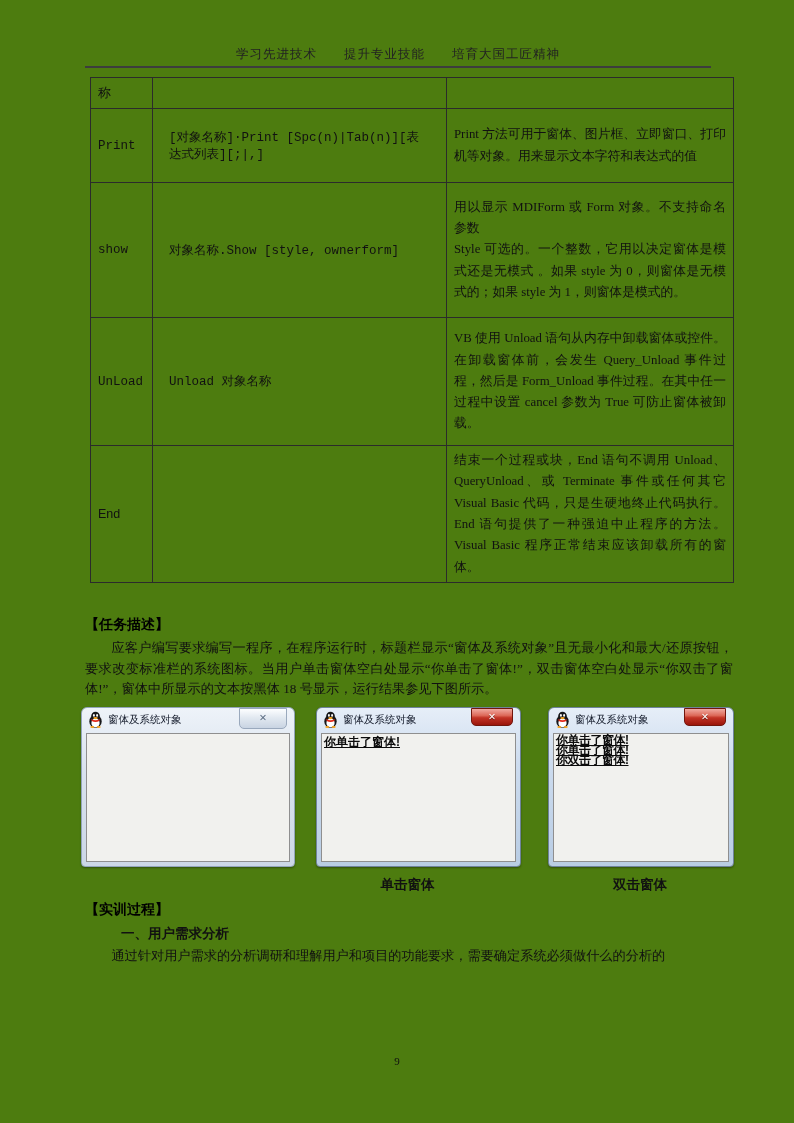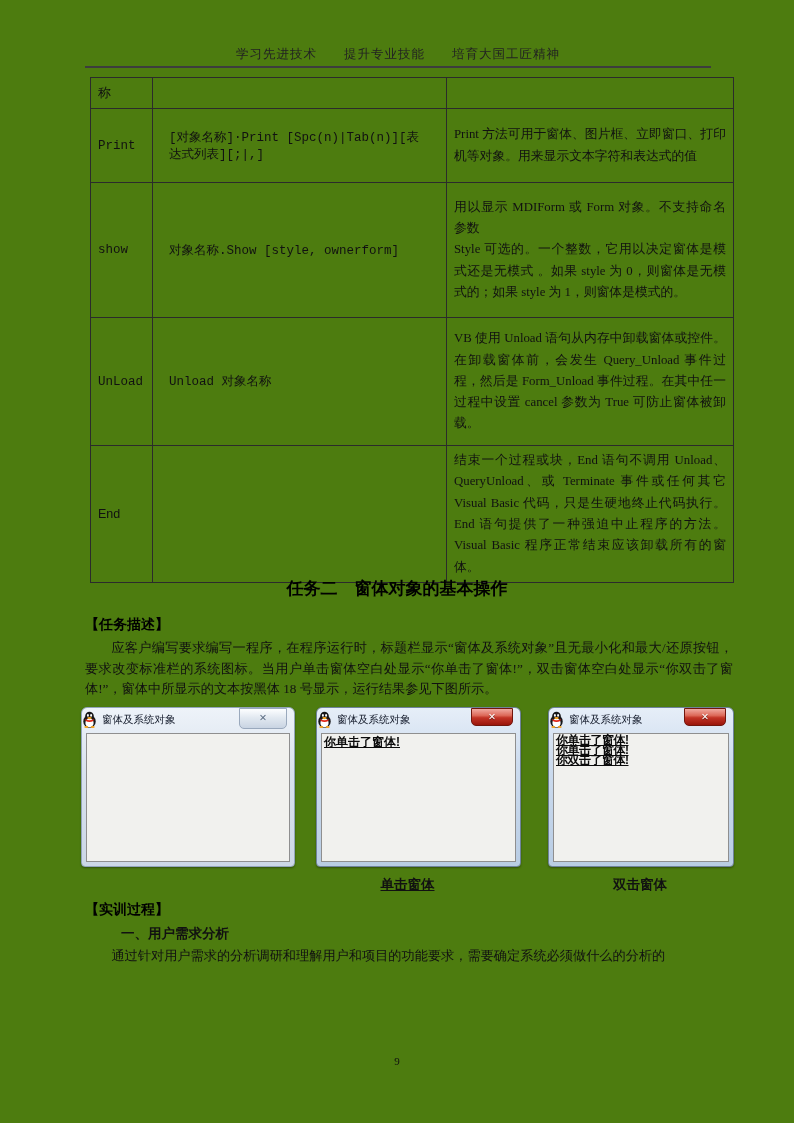--- a/index.html
+++ b/index.html
@@ -79,21 +79,21 @@
   }
   .win-inactive {
     border:1px solid #93a5bb;
     background:linear-gradient(#eef3f9, #d9e2ee 40%, #ccd7e6);
   }
   .w1 { left:81px;  width:212px; }
   .w2 { left:316px; width:203px; }
   .w3 { left:548px; width:184px; }
   .titlebar {
     position:absolute; top:0; left:0; right:0; height:23px;
-    display:flex; align-items:center; gap:5px; padding-left:0;
+    display:flex; align-items:center; gap:5px; padding-left:6px;
   }
   .qq { width:15px; height:17px; display:inline-block; flex:0 0 auto; }
   .wtitle {
     font-family:"Liberation Sans","DejaVu Sans",sans-serif;
     font-size:10.5px; color:#151c2c; white-space:nowrap;
   }
   .closebtn {
     position:absolute; top:0; width:40px; height:16px; right:7px;
     border-radius:0 0 5px 5px; text-align:center;
     font-family:"Liberation Sans","DejaVu Sans",sans-serif;
@@ -118,21 +118,21 @@
   }
   .single-line { font-size:12px; line-height:15px; }
   .squished div { font-size:12px; line-height:10px; letter-spacing:-0.5px; }
   
   .caption {
     position:absolute; top:876px; text-align:center;
     font-family:"Liberation Sans","DejaVu Sans",sans-serif;
     font-weight:bold; font-size:13.5px;
   }
   .c1 { left:81px;  width:232px; }
-  .c2 { left:306px; width:203px;text-decoration:underline; }
+  .c2 { left:306px; width:203px; }
   .c3 { left:548px; width:184px; }
 </style>
 </head>
 <body>
 
 <div class="page">
 
   <div class="doc-header">学习先进技术　　提升专业技能　　培育大国工匠精神</div>
   <div class="header-rule"></div>
 
@@ -173,21 +173,20 @@
     <tr class="r4">
       <td class="cell-name sansword">End</td>
       <td class="cell-syntax"></td>
       <td class="cell-desc">
         <p>结束一个过程或块，End 语句不调用 Unload、QueryUnload、或 Terminate 事件或任何其它 Visual Basic 代码，只是生硬地终止代码执行。End 语句提供了一种强迫中止程序的方法。Visual Basic 程序正常结束应该卸载所有的窗体。</p>
       </td>
     </tr>
   </tbody>
     </table>
 
-  <div class="section-title">任务二　窗体对象的基本操作</div>
   <div class="bracket-heading h-taskdesc">【任务描述】</div>
   <div class="para para-task">
     <p>应客户编写要求编写一程序，在程序运行时，标题栏显示“窗体及系统对象”且无最小化和最大/还原按钮，要求改变标准栏的系统图标。当用户单击窗体空白处显示“你单击了窗体!”，双击窗体空白处显示“你双击了窗体!”，窗体中所显示的文本按黑体 18 号显示，运行结果参见下图所示。</p>
   </div>
 
   <div class="figures">
 
     <div class="vbwin win-inactive w1">
       <div class="titlebar">
         <span class="qq">

